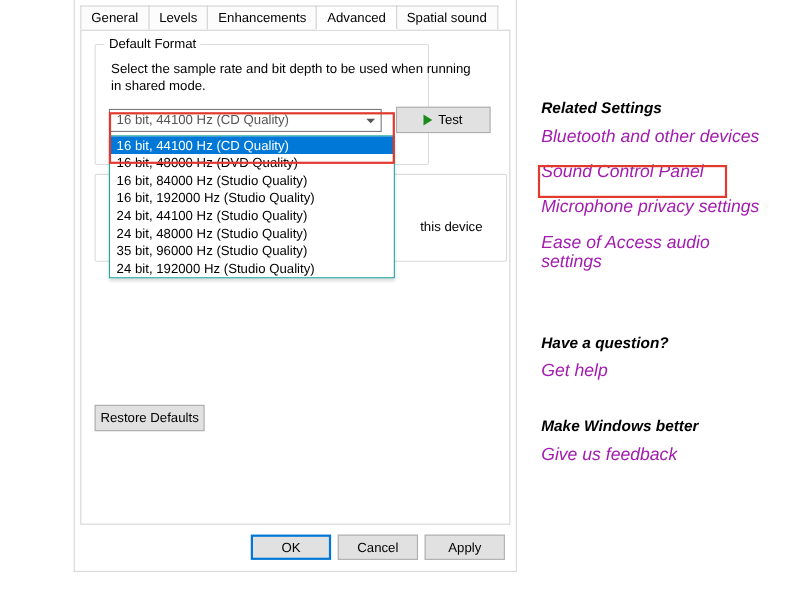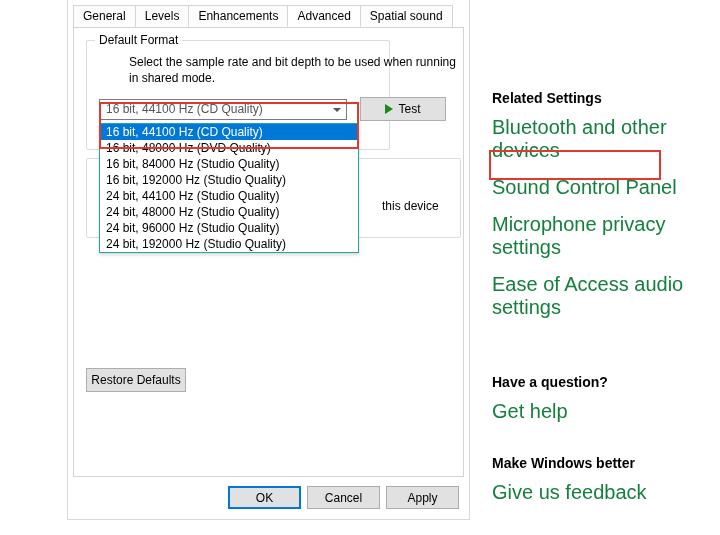--- a/index.html
+++ b/index.html
@@ -66,21 +66,20 @@
       padding: 0 4px;
       font-size: 12px;
     }
     .group-text {
       position: absolute;
       top: 14px;
       left: 14px;
       width: 330px;
       font-size: 12px;
       line-height: 1.3;
-      margin-left: 28px;
     }
     .select-box {
       position: absolute;
       top: 58px;
       left: 12px;
       width: 248px;
       height: 21px;
       border: 1px solid #7a7a7a;
       background: #fff;
       font-size: 12px;
@@ -208,32 +207,33 @@
     .dd-item.selected {
       background: #0078d7;
       color: #fff;
     }
     
     .rightpanel {
       position: absolute;
       left: 492px;
       top: 90px;
       width: 210px;
+      font-style: italic;
     }
     .rp-heading {
       font-size: 14px;
       font-weight: 600;
       color: #000;
       margin-bottom: 10px;
       margin-top: 32px;
     }
     .rp-heading.first { margin-top: 0; }
     .rp-link {
-      font-size: 20px;
-      color: #15803d;
+      font-size: 16px;
+      color: #a21caf;
       margin-bottom: 14px;
       cursor: pointer;
       display: block;
     }
     .rp-spacer-lg { margin-top: 55px; }
   </style>
 </head>
 <body>
 
 <div class="dialog">
@@ -269,21 +269,21 @@
   </div>
 </div>
 
 <div class="dropdown-list">
   <div class="dd-item selected">16 bit, 44100 Hz (CD Quality)</div>
   <div class="dd-item">16 bit, 48000 Hz (DVD Quality)</div>
   <div class="dd-item">16 bit, 84000 Hz (Studio Quality)</div>
   <div class="dd-item">16 bit, 192000 Hz (Studio Quality)</div>
   <div class="dd-item">24 bit, 44100 Hz (Studio Quality)</div>
   <div class="dd-item">24 bit, 48000 Hz (Studio Quality)</div>
-  <div class="dd-item">24 bit, 96000 Hz (Studio Quality)</div>
+  <div class="dd-item">35 bit, 96000 Hz (Studio Quality)</div>
   <div class="dd-item">24 bit, 192000 Hz (Studio Quality)</div>
 </div>
 
 <div class="hl1"></div>
 <div class="hl2"></div>
 
 <div class="rightpanel">
   <div class="rp-heading first">Related Settings</div>
   <a class="rp-link">Bluetooth and other devices</a>
   <a class="rp-link">Sound Control Panel</a>

